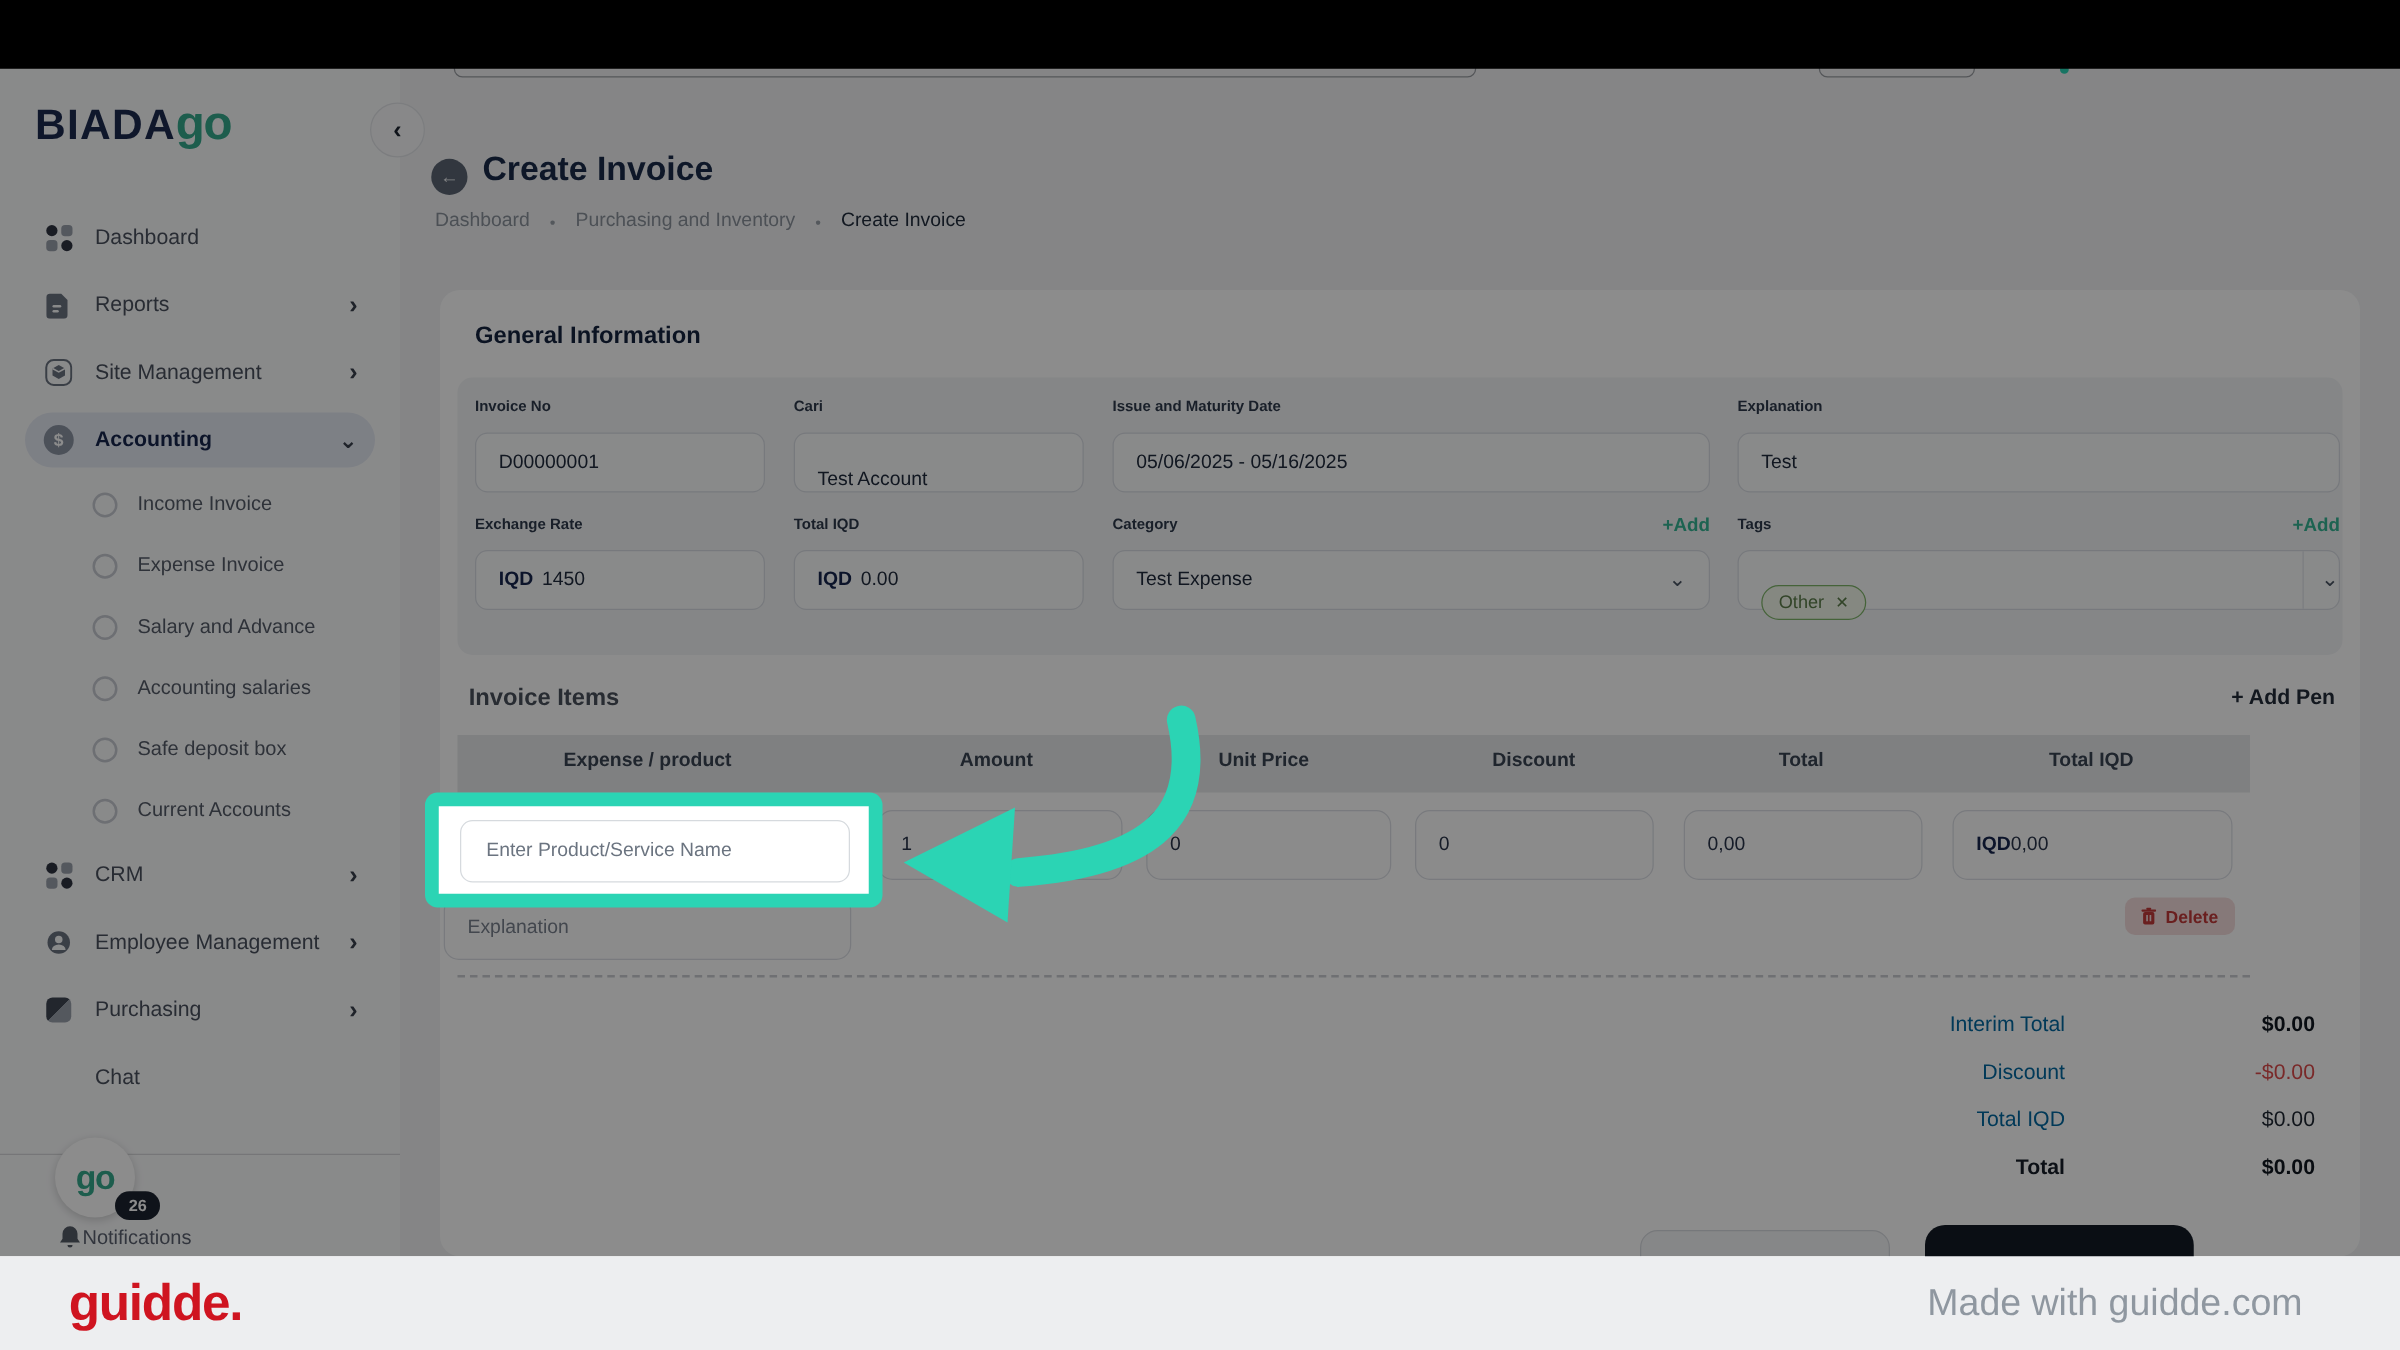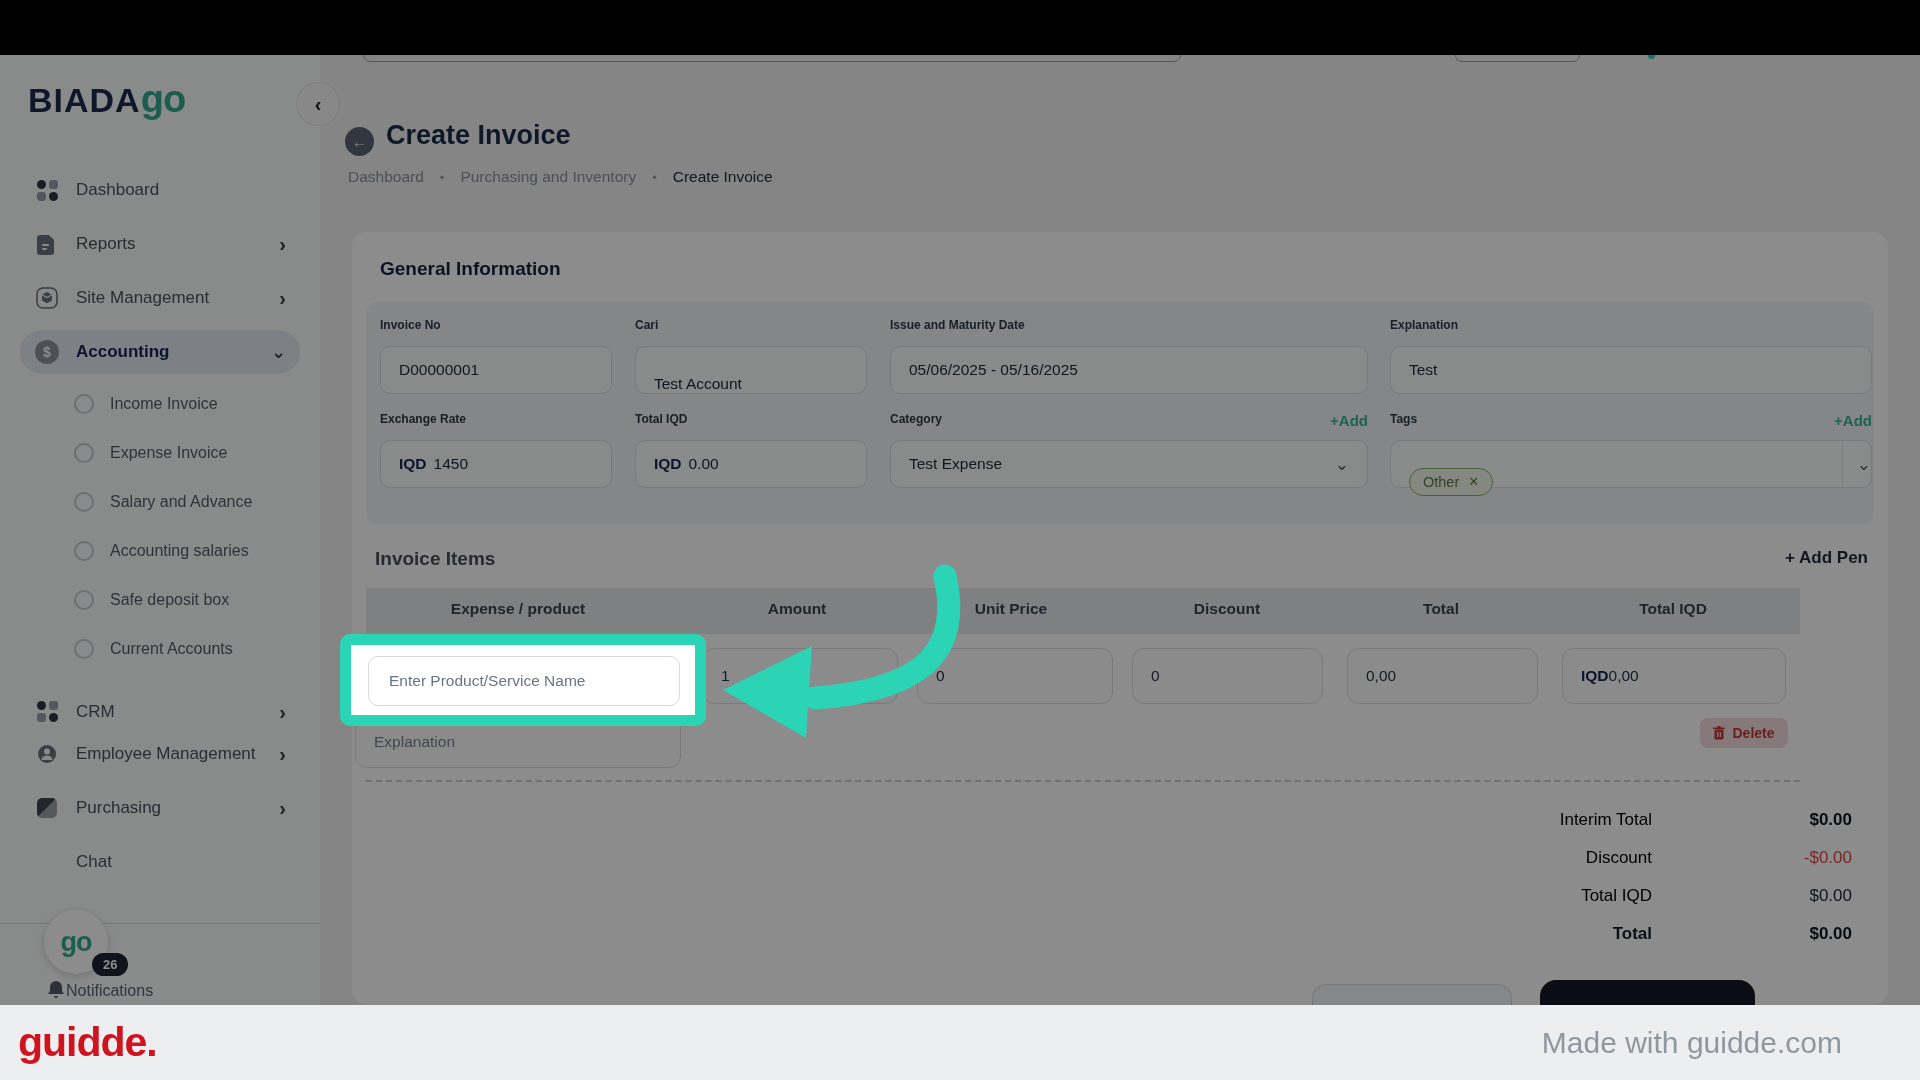--- a/index.html
+++ b/index.html
@@ -16,21 +16,21 @@
 
   
   .sidebar { position:absolute; top:55px; left:0; width:320px; height:950px; background:#fafbfc; z-index:1; }
   .logo { position:absolute; top:23px; left:28px; font-size:34px; font-weight:bold; letter-spacing:1px; }
   .logo .p1 { color:#1d2b4f; }
   .logo .p2 { color:#35a98c; font-weight:800; letter-spacing:-1px; font-size:38px; }
   .sidebar-nav { position:absolute; top:113px; left:0; right:0; }
   .nav-row { display:flex; align-items:center; height:44px; margin:0 20px 10px 20px; padding:0 14px; border-radius:22px; color:#4a515e; font-size:17px; cursor:pointer; }
   .nav-row.active { background:#e4e9f3; color:#16254c; font-weight:bold; }
   .nav-row.sub { height:40px; margin-bottom:9px; padding-left:44px; font-size:16px; color:#555c68; }
-  .nav-row.crm-gap { margin-top:8px;align-items:flex-end; }
+  .nav-row.crm-gap { margin-top:8px; }
   .nav-icon { width:26px; margin-right:16px; display:flex; align-items:center; justify-content:center; flex-shrink:0; }
   .nav-label { white-space:nowrap; }
   .nav-chevron { margin-left:auto; color:#3a414d; font-size:20px; font-weight:bold; line-height:1; }
   .nav-chevron.down { font-size:18px; }
   .grid-icon { display:grid; grid-template-columns:9px 9px; gap:3px; }
   .grid-icon i { width:9px; height:9px; border-radius:50%; background:#2e3440; }
   .grid-icon i:nth-child(2), .grid-icon i:nth-child(3) { background:#9aa1ab; border-radius:3px; }
   .sub-circle { width:20px; height:20px; border:2px solid #c6cad1; border-radius:50%; margin-right:16px; margin-left:10px; flex-shrink:0; }
   .dollar-icon { width:24px; height:24px; border-radius:50%; background:#8b94a3; color:#fff; font-size:14px; font-weight:bold; display:flex; align-items:center; justify-content:center; }
   .folder-icon { width:20px; height:20px; border-radius:5px; background:linear-gradient(135deg,#3f4653 50%,#9aa1ab 50%); }
@@ -67,37 +67,37 @@
   .ii-add { position:absolute; top:548px; left:1740px; width:128px; text-align:right; font-size:17px; font-weight:bold; color:#232c3a; z-index:2; cursor:pointer; }
   .thead { position:absolute; left:366px; top:588px; width:1434px; height:46px; background:#e7e9ec; z-index:1; }
   .th { position:absolute; top:600px; transform:translateX(-50%); font-size:15.5px; font-weight:bold; color:#3a4452; z-index:2; white-space:nowrap; }
   .cell-input { position:absolute; height:56px; background:#fdfdfe; border:1px solid #dcdfe5; border-radius:12px; display:flex; align-items:center; padding:0 18px; font-size:15.5px; color:#283349; z-index:2; }
   .cell-input .cur { font-weight:800; color:#16254e; }
   .expl-input { position:absolute; left:355px; top:716px; width:326px; height:52px; background:#fdfdfe; border:1px solid #dcdfe5; border-radius:12px; padding:0 18px; font-size:15.5px; color:#283349; z-index:2; font-family:inherit; }
   .expl-input::placeholder { color:#7a828e; }
   .delete-btn { position:absolute; left:1700px; top:718px; width:88px; height:30px; background:#f5dddd; border-radius:8px; display:flex; align-items:center; justify-content:center; gap:7px; font-size:14px; font-weight:bold; color:#c13a3a; z-index:2; cursor:pointer; }
   .dash-sep { position:absolute; left:366px; top:780px; width:1434px; border-top:2px dashed #caccd2; z-index:2; }
 
-  .tot-label { position:absolute; width:240px; left:1412px; text-align:right; font-size:17px; color:#000000; z-index:2; }
+  .tot-label { position:absolute; width:240px; left:1412px; text-align:right; font-size:17px; color:#0369a1; z-index:2; }
   .tot-value { position:absolute; width:160px; left:1692px; text-align:right; font-size:17px; color:#1d2531; z-index:2; }
   .tot-bold { font-weight:bold; color:#10161f; }
   .tot-neg { color:#dd4b4b; }
 
   .btn-partial-light { position:absolute; left:1312px; top:984px; width:200px; height:60px; border:1px solid #d8dbe0; background:#f5f6f7; border-radius:14px; z-index:2; cursor:pointer; }
   .btn-partial-dark { position:absolute; left:1540px; top:980px; width:215px; height:64px; background:#131b26; border-radius:16px; z-index:2; cursor:pointer; }
 
   
   .dim-overlay { position:absolute; top:0; left:0; width:1920px; height:1005px; background:rgba(0,0,0,0.45); z-index:10; }
   .highlight-box { position:absolute; left:340px; top:634px; width:366px; height:92px; background:#fff; border:11px solid #2bd4b4; border-radius:10px; z-index:20; }
   .service-input { position:absolute; left:17px; top:11px; width:312px; height:50px; border:1.5px solid #d6dade; border-radius:10px; padding:0 20px; font-size:15.5px; color:#283349; font-family:inherit; background:#fff; }
   .service-input::placeholder { color:#6b7480; }
   .arrow-svg { position:absolute; left:560px; top:540px; z-index:20; pointer-events:none; }
 
   
-  .footer { position:absolute; left:0; top:1005px; width:1920px; height:75px; background:#edeef0; z-index:30; display:flex; align-items:center; justify-content:space-between; padding:0 78px 0 18px; }
+  .footer { position:absolute; left:0; top:1005px; width:1920px; height:75px; background:#edeef0; z-index:30; display:flex; align-items:center; justify-content:space-between; padding:0 78px 0 55px; }
   .footer-logo { font-size:41px; font-weight:bold; color:#cf1420; letter-spacing:-1px; }
   .footer-made { font-size:30px; color:#8f97a0; }
 </style>
 </head>
 <body>
 
 <div class="stage">
 
   <div class="topbar"></div>
   <div class="top-remnant r1"></div>

